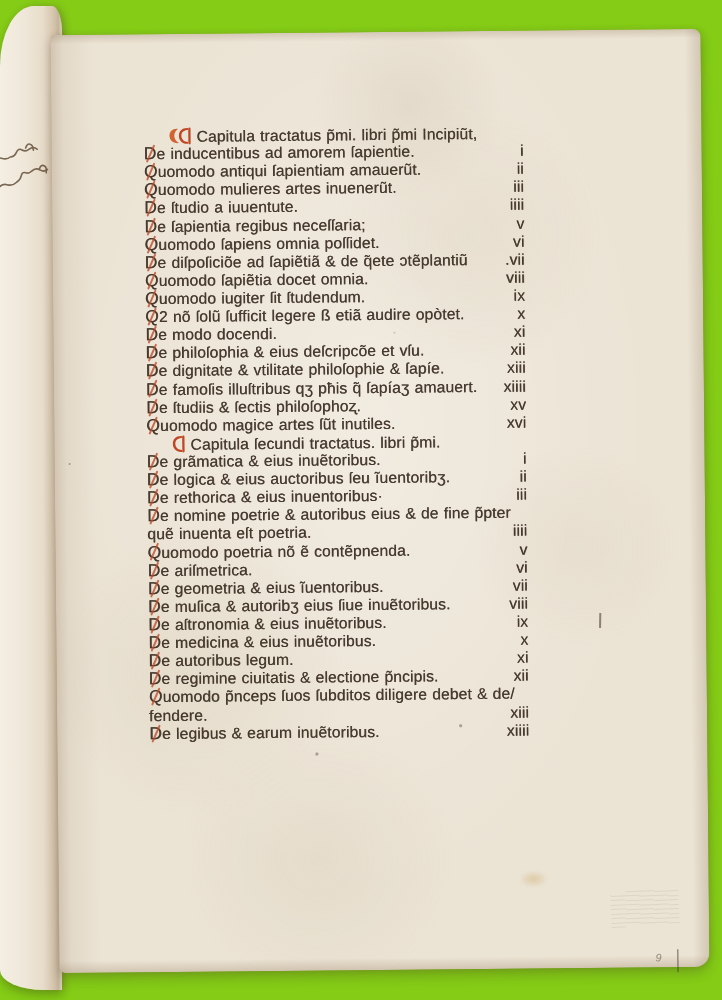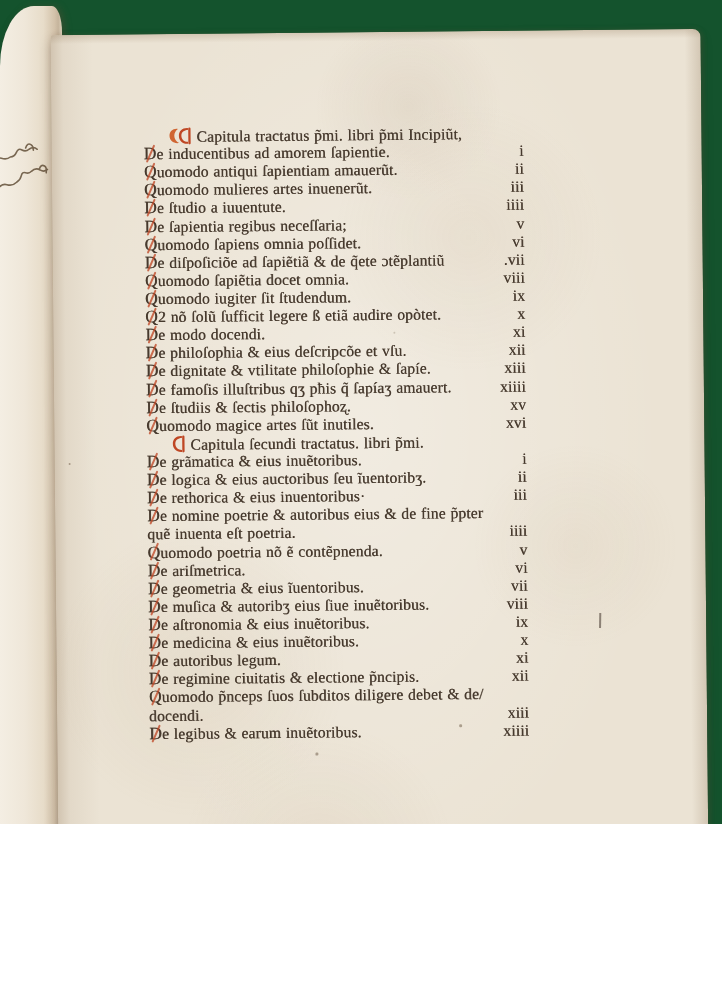--- a/index.html
+++ b/index.html
@@ -1,17 +1,17 @@
 <!DOCTYPE html>
 <html><head>
 <meta charset="utf-8">
 <style>
   html,body{margin:0;padding:0;background:#ffffff;}
-  .scene{position:relative;width:722px;height:824px;background:#14532d;overflow:hidden;
-         font-family:Liberation Serif, serif;}
+  .scene{position:relative;width:722px;height:1000px;background:#84cc16;overflow:hidden;
+         font-family:Liberation Sans, sans-serif;}
 
   
   .book-left{position:absolute;left:0;top:6px;width:62px;height:984px;z-index:1;
     background:linear-gradient(90deg,#f4eee3 0%,#efe7d9 40%,#e7dcc9 70%,#d3c2aa 88%,#c5b49c 94%,#ddd0ba 100%);
     border-radius:34px 10px 0 0 / 60px 26px 0 0;
     border-bottom-left-radius:44px 20px;
     box-shadow:3px 0 7px rgba(110,85,60,.35), 0 6px 10px rgba(0,0,0,.18);}
   .handwriting{position:absolute;left:-6px;top:128px;opacity:.85;transform:rotate(-14deg);}
 
   
@@ -119,21 +119,21 @@
         <div class="row"><span class="txt">quẽ inuenta eſt poetria.</span><span class="num">iiii</span></div>
         <div class="row"><span class="txt"><span class="cap">Q</span>uomodo poetria nõ ẽ contẽpnenda.</span><span class="num">v</span></div>
         <div class="row"><span class="txt"><span class="cap">D</span>e ariſmetrica.</span><span class="num">vi</span></div>
         <div class="row"><span class="txt"><span class="cap">D</span>e geometria &amp; eius ĩuentoribus.</span><span class="num">vii</span></div>
         <div class="row"><span class="txt"><span class="cap">D</span>e muſica &amp; autoribʒ eius ſiue inuẽtoribus.</span><span class="num">viii</span></div>
         <div class="row"><span class="txt"><span class="cap">D</span>e aſtronomia &amp; eius inuẽtoribus.</span><span class="num">ix</span></div>
         <div class="row"><span class="txt"><span class="cap">D</span>e medicina &amp; eius inuẽtoribus.</span><span class="num">x</span></div>
         <div class="row"><span class="txt"><span class="cap">D</span>e autoribus legum.</span><span class="num">xi</span></div>
         <div class="row"><span class="txt"><span class="cap">D</span>e regimine ciuitatis &amp; electione p̃ncipis.</span><span class="num">xii</span></div>
         <div class="row"><span class="txt"><span class="cap">Q</span>uomodo p̃nceps ſuos ſubditos diligere debet &amp; de/</span></div>
-        <div class="row"><span class="txt">docendi.</span><span class="num">xiii</span></div>
+        <div class="row"><span class="txt">fendere.</span><span class="num">xiii</span></div>
         <div class="row"><span class="txt"><span class="cap">D</span>e legibus &amp; earum inuẽtoribus.</span><span class="num">xiiii</span></div>
       </div>
 
     <div class="stain"></div>
     <div class="erased-note"></div>
     <div class="stray-line"></div>
     <div class="corner-line"></div>
     <span class="folio-mark">9</span>
     <div class="speck s1"></div>
     <div class="speck s2"></div>

